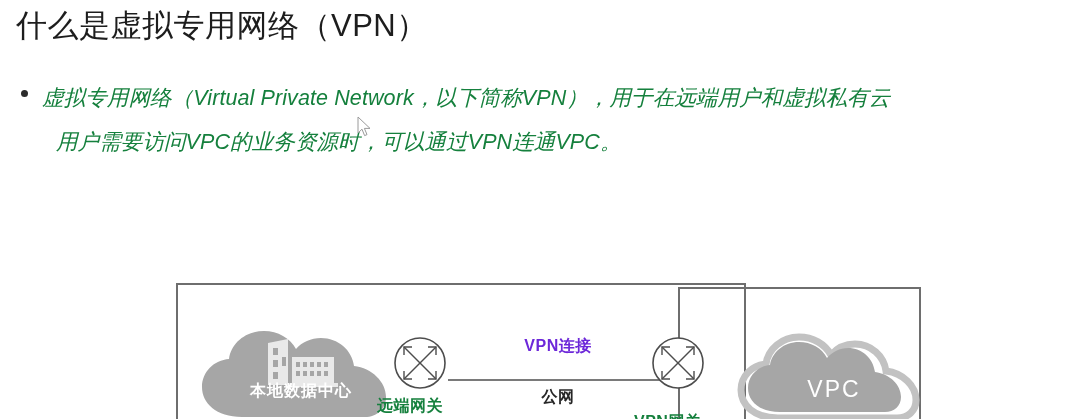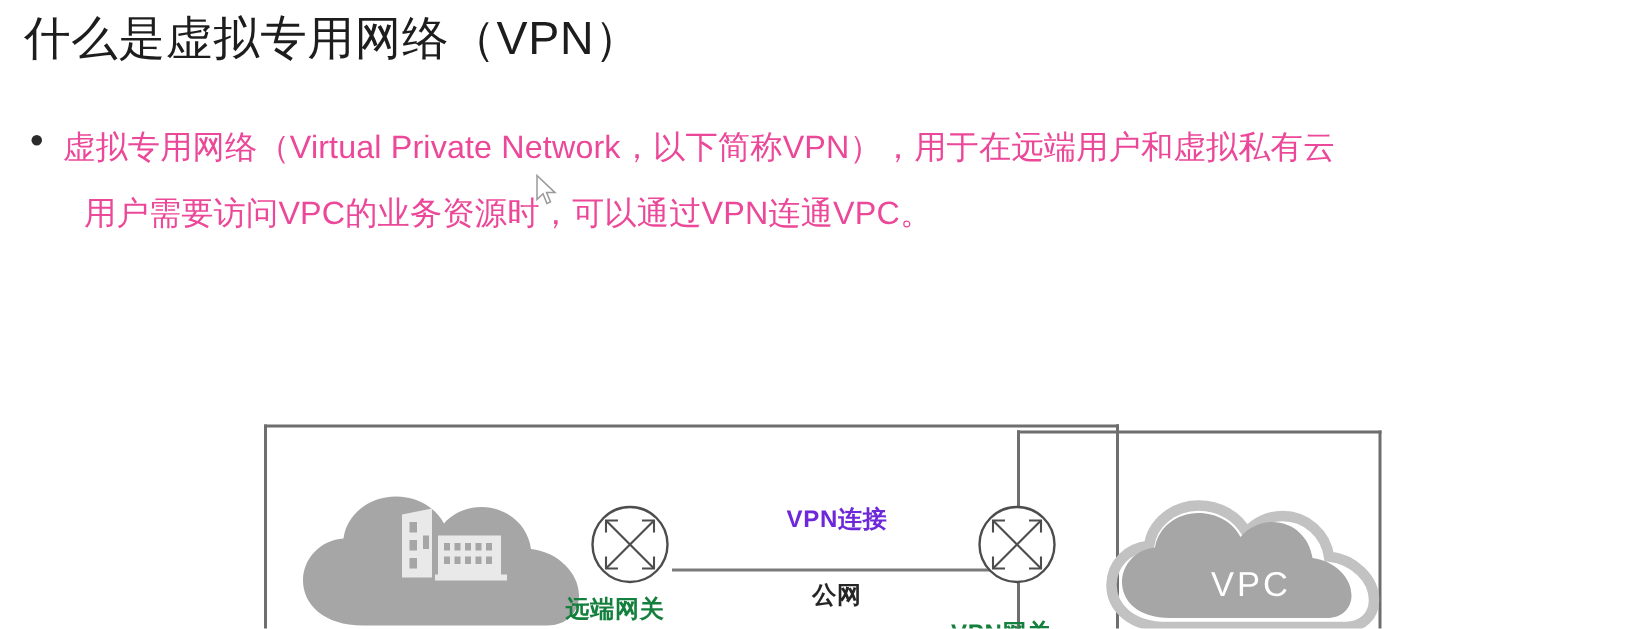--- a/index.html
+++ b/index.html
@@ -53,23 +53,24 @@
     left: 7px;
     top: 14px;
     width: 7px;
     height: 7px;
     border-radius: 50%;
     background: #2b2b2b;
   }
   .body-line {
     font-size: 21.5px;
     line-height: 44px;
-    color: #ec4899;
+    color: #15803d;
     white-space: nowrap;
     letter-spacing: 0.1px;
+    font-style: italic;
   }
   .body-line.indent {
     padding-left: 14px;
   }
 
   
   #diagram {
     position: absolute;
     left: 0;
     top: 258px;
@@ -255,20 +256,21 @@
       <rect x="52" y="25" width="4" height="5" fill="#a6a6a6"></rect>
       <rect x="59" y="25" width="4" height="5" fill="#a6a6a6"></rect>
       <rect x="66" y="25" width="4" height="5" fill="#a6a6a6"></rect>
       <rect x="38" y="34" width="4" height="5" fill="#a6a6a6"></rect>
       <rect x="45" y="34" width="4" height="5" fill="#a6a6a6"></rect>
       <rect x="52" y="34" width="4" height="5" fill="#a6a6a6"></rect>
       <rect x="59" y="34" width="4" height="5" fill="#a6a6a6"></rect>
       <rect x="66" y="34" width="4" height="5" fill="#a6a6a6"></rect>
       <rect x="32" y="46" width="48" height="4" fill="#e9e9e9"></rect>
     </svg>
+    <div id="local-cloud-label" class="cloud-label">本地数据中心</div>
   </div>
 
   <div id="vpc-cloud-wrap" class="cloud-wrap">
     <svg width="200" height="95" viewBox="0 0 200 95">
       <path d="M44 88
                C20 88 7 75 7 60
                C7 46 18 35 32 34
                C34 19 48 7 65 7
                C79 7 91 14 97 25
                C103 18 112 14 121 14

